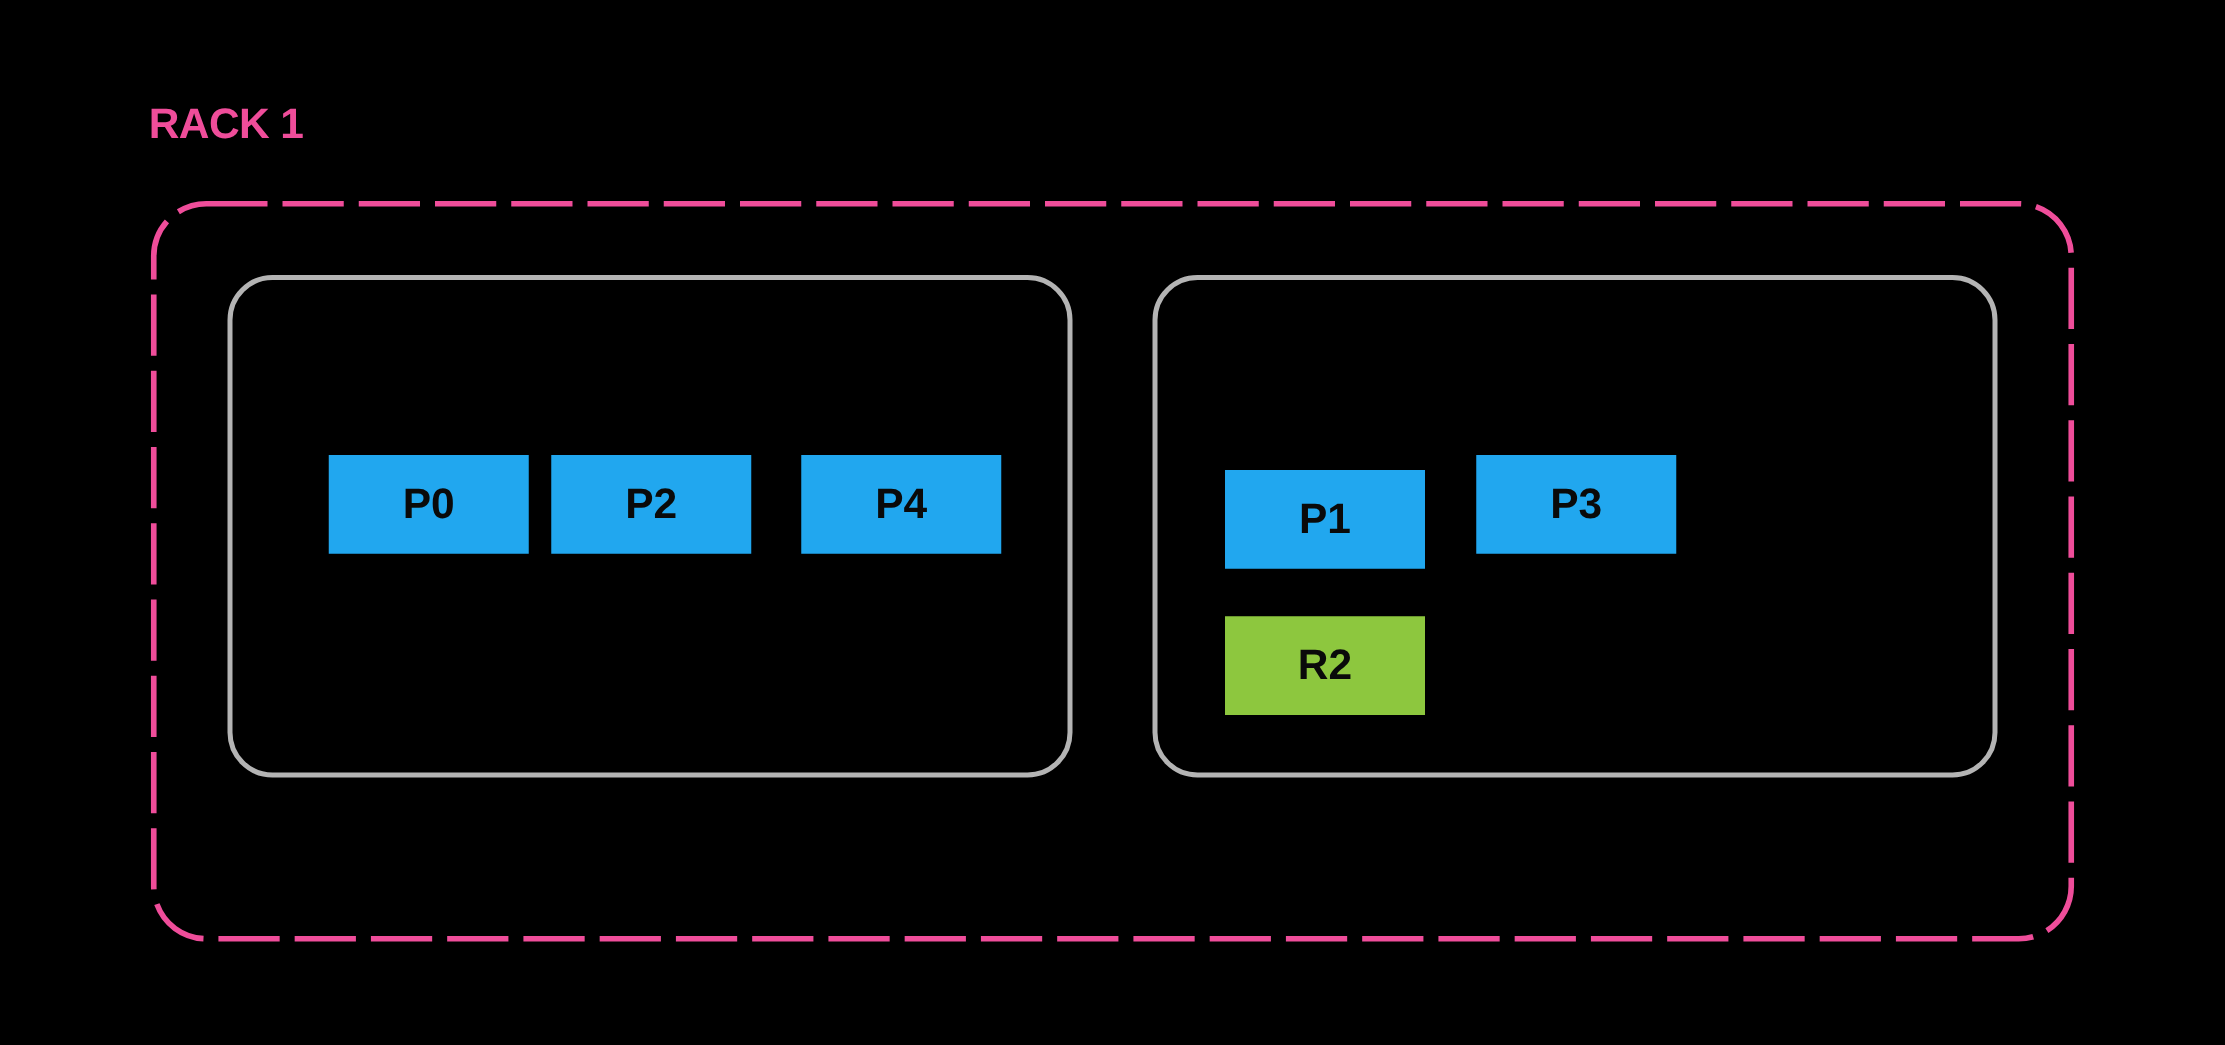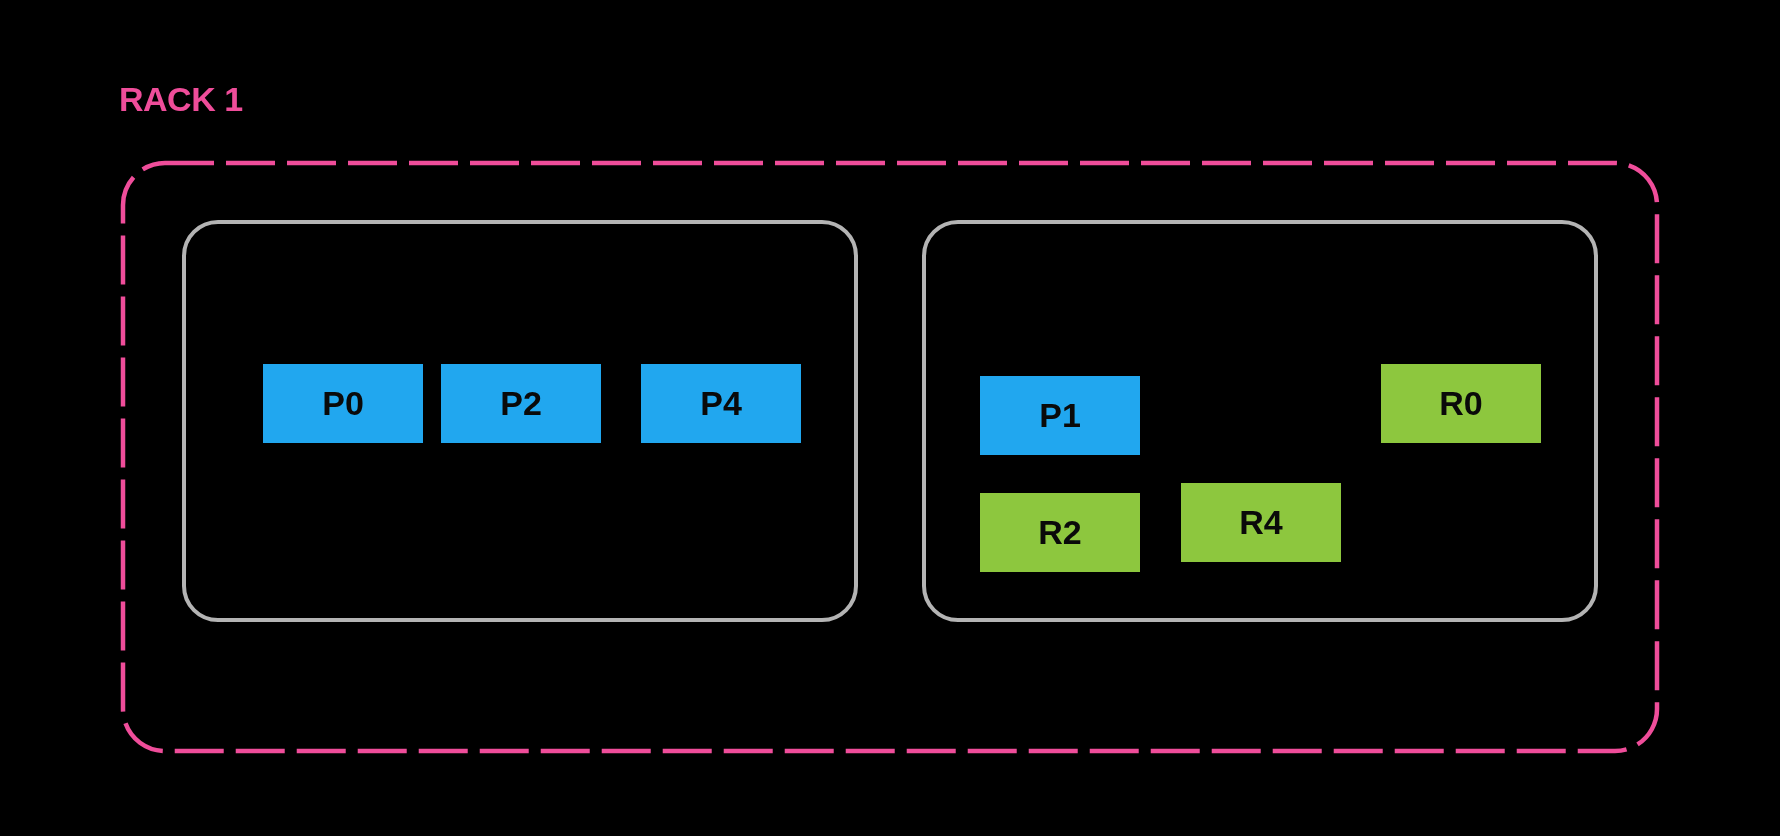--- a/index.html
+++ b/index.html
@@ -71,18 +71,17 @@
   </svg>
 
   <div class="host host-left">
       <div class="unit blue" style="left: 54px; top: 140px; margin-left: 23px;">P0</div>
       <div class="unit blue" style="left: 255px; top: 140px;">P2</div>
       <div class="unit blue" style="left: 455px; top: 140px; text-align: center;">P4</div>
     </div>
 
   <div class="host host-right">
       <div class="unit blue" style="left: 54px; top: 152px;">P1</div>
-      <div class="unit green" style="left: 455px; top: 140px;">R0</div>
+      <div class="unit blue" style="left: 255px; top: 140px;">P3</div>
       <div class="unit green" style="left: 54px; top: 269px;">R2</div>
-      <div class="unit green" style="left: 255px; top: 259px;">R4</div>
     </div>
 
 </div>
 
 </body></html>

